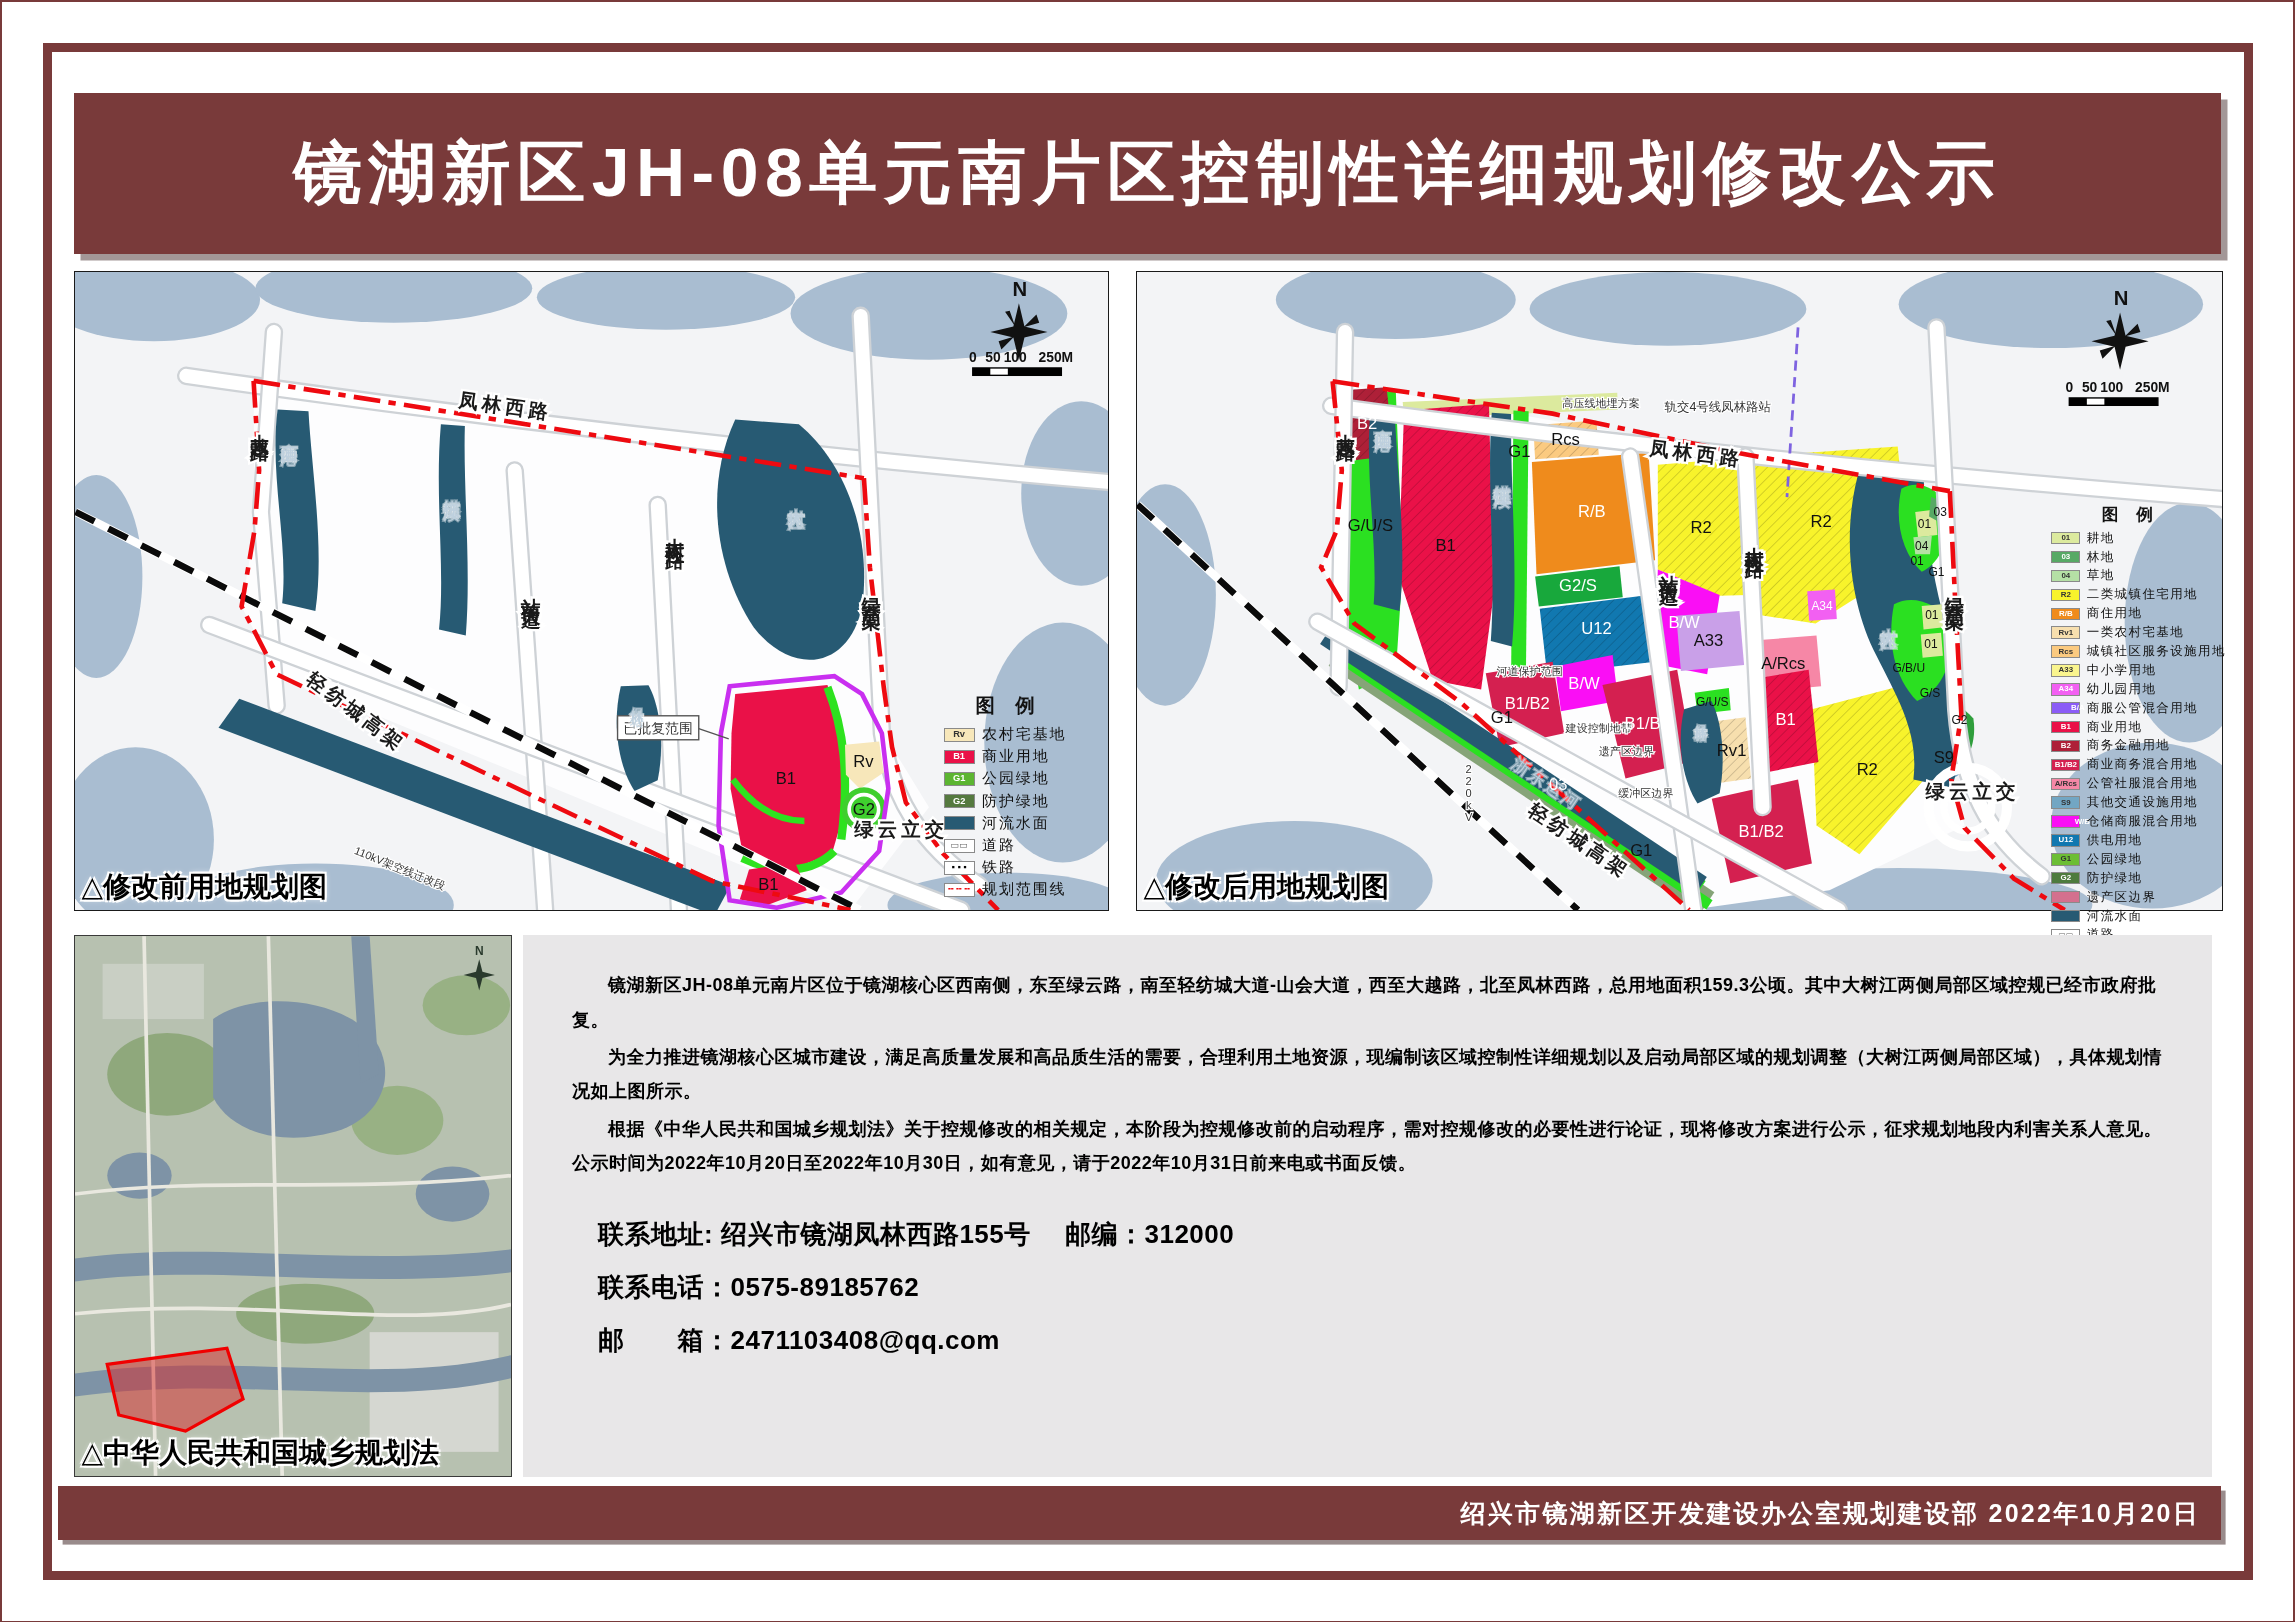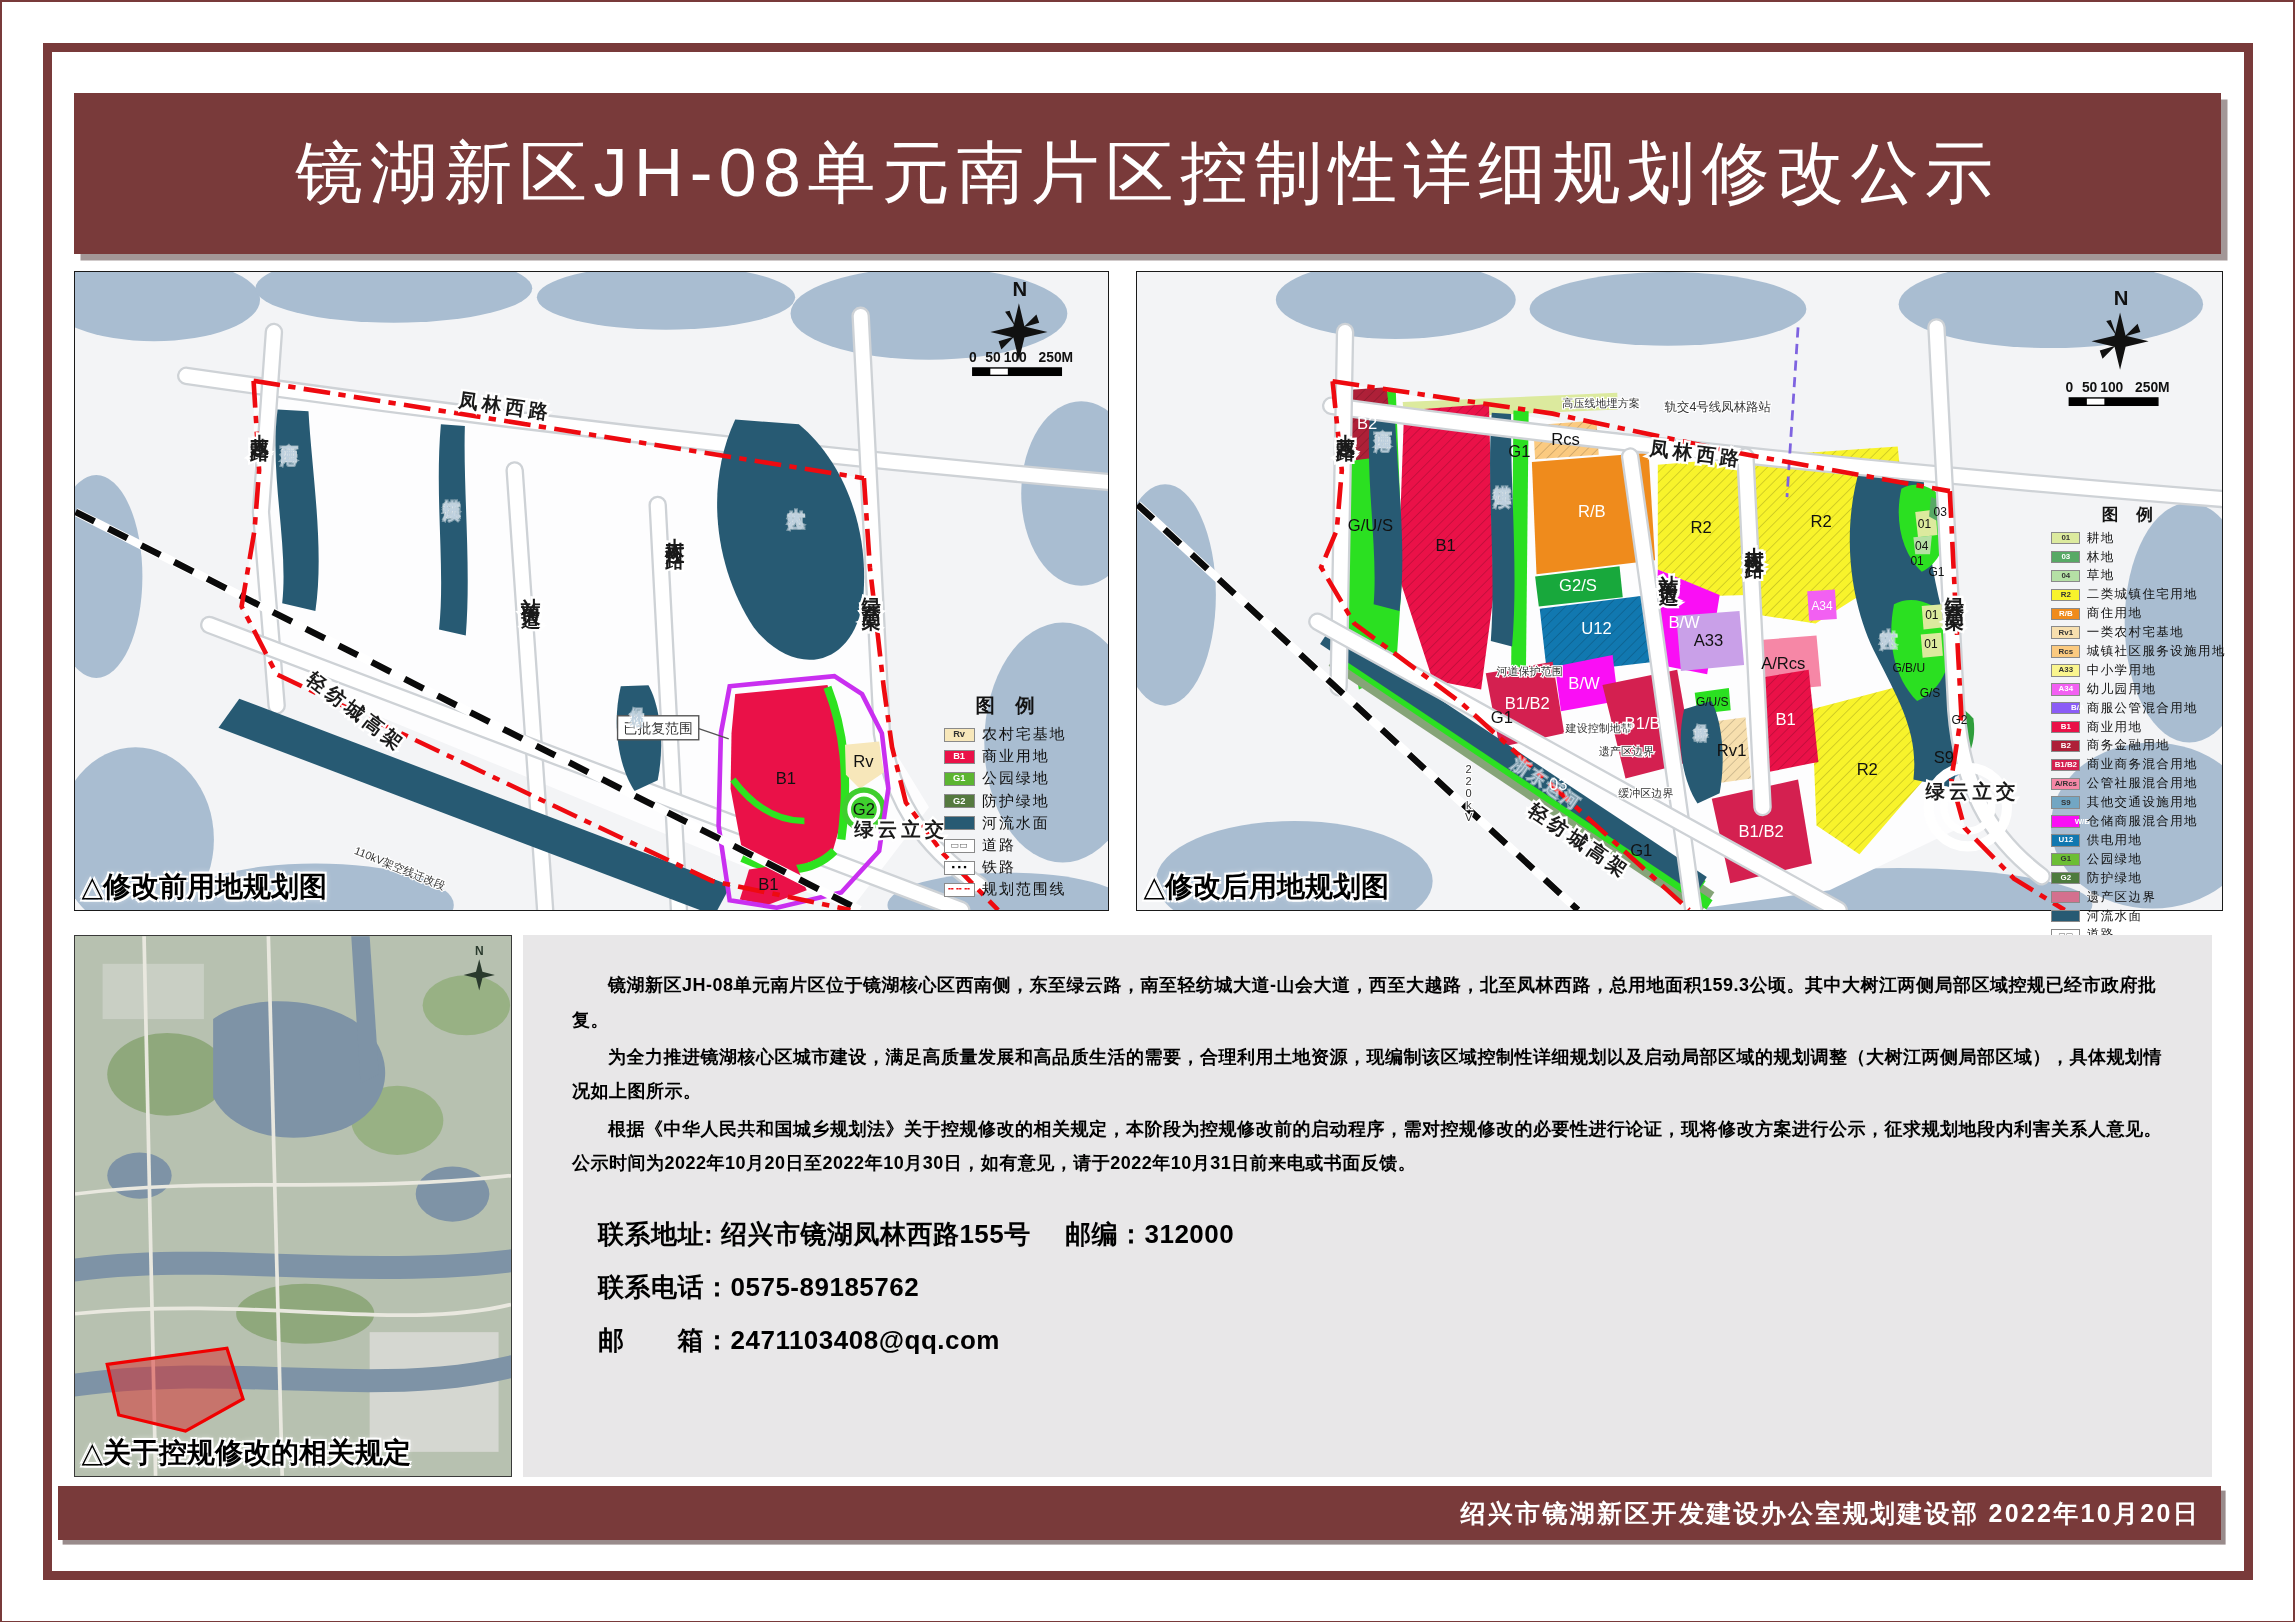--- a/index.html
+++ b/index.html
@@ -1,21 +1,21 @@
 <!DOCTYPE html>
 <html style="font-size:7.4px"><head>
 <meta charset="utf-8">
 <style>
   html,body{margin:0;padding:0;background:#ffffff;}
   body{font-family:"Liberation Sans","DejaVu Sans",sans-serif;}
   .page{position:relative;width:2295px;height:1623px;background:#ffffff;overflow:hidden;}
   .outer-border{position:absolute;inset:0;border:2.8px solid #793a3a;pointer-events:none;z-index:50;}
   .frame{position:absolute;left:43px;top:43px;width:2210px;height:1537px;border:9.3px solid #793a3a;box-sizing:border-box;z-index:1;}
   .banner{position:absolute;left:74px;top:93px;width:2147px;height:161px;background:#793a3a;box-shadow:6.5px 6.5px 0 rgba(52,24,24,.45);display:flex;align-items:center;justify-content:center;z-index:2;}
-  .banner h1{color:#ffffff;font-size:68px;font-weight:normal;letter-spacing:6.5px;margin:0;white-space:nowrap;}
+  .banner h1{color:#ffffff;font-size:68px;font-weight:bold;letter-spacing:6.5px;margin:0;white-space:nowrap;}
   .map-panel{position:absolute;top:271px;background:#f3f4f6;border:1.9px solid #1a1a1a;box-sizing:border-box;z-index:2;}
   #map-before{left:74px;width:1035px;height:640px;}
   #map-after{left:1136px;width:1087px;height:640px;}
   .map-panel svg{position:absolute;left:0;top:0;width:100%;height:100%;}
   .map-caption{position:absolute;left:6.5px;bottom:3.7px;font-size:28px;font-weight:bold;color:#000;z-index:5;
     text-shadow:1.9px 1.9px 0 #fff,-1.9px -1.9px 0 #fff,1.9px -1.9px 0 #fff,-1.9px 1.9px 0 #fff,0 0 6.5px #fff;white-space:nowrap;}
   .legend{position:absolute;z-index:4;color:#111;}
   .legend .lt{font-weight:bold;text-align:left;padding-left:32px;}
   .lrow{display:flex;align-items:center;}
   .sw{display:flex;align-items:center;justify-content:center;border:0.9px solid #8a8a8a;box-sizing:border-box;background:#fff;flex:0 0 auto;}
@@ -640,21 +640,21 @@
         <path d="M420,0 L450,1172"></path>
         <path d="M0,820 C400,780 700,860 947,800"></path>
         <path d="M150,0 L175,1172"></path>
       </g>
       <path d="M70,930 L330,895 L365,1005 L240,1075 L95,1040 Z" fill="rgba(216,40,40,0.5)" stroke="#f00000" stroke-width="7"></path>
       <g transform="translate(878,84)">
         <path d="M0,-34 L7,-7 L34,0 L7,7 L0,34 L-7,7 L-34,0 L-7,-7 Z" fill="#2a3a2d"></path>
         <text x="0" y="-44" style="font-size:26px;font-weight:bold;fill:#2a3a2d;text-anchor:middle;">N</text>
       </g>
     </svg>
-    <div class="map-caption">△关于控规修改的相关规定</div>
+    <div class="map-caption">△中华人民共和国城乡规划法</div>
   </div>
 
   <div class="text-panel">
     <p>镜湖新区JH-08单元南片区位于镜湖核心区西南侧，东至绿云路，南至轻纺城大道-山会大道，西至大越路，北至凤林西路，总用地面积159.3公顷。其中大树江两侧局部区域控规已经市政府批复。</p>
     <p>为全力推进镜湖核心区城市建设，满足高质量发展和高品质生活的需要，合理利用土地资源，现编制该区域控制性详细规划以及启动局部区域的规划调整（大树江两侧局部区域），具体规划情况如上图所示。</p>
     <p>根据《中华人民共和国城乡规划法》关于控规修改的相关规定，本阶段为控规修改前的启动程序，需对控规修改的必要性进行论证，现将修改方案进行公示，征求规划地段内利害关系人意见。公示时间为2022年10月20日至2022年10月30日，如有意见，请于2022年10月31日前来电或书面反馈。</p>
     <div class="contact">
       <div>联系地址: 绍兴市镜湖凤林西路155号　 邮编：312000</div>
       <div>联系电话：0575-89185762</div>
       <div>邮　　箱：2471103408@qq.com</div>

